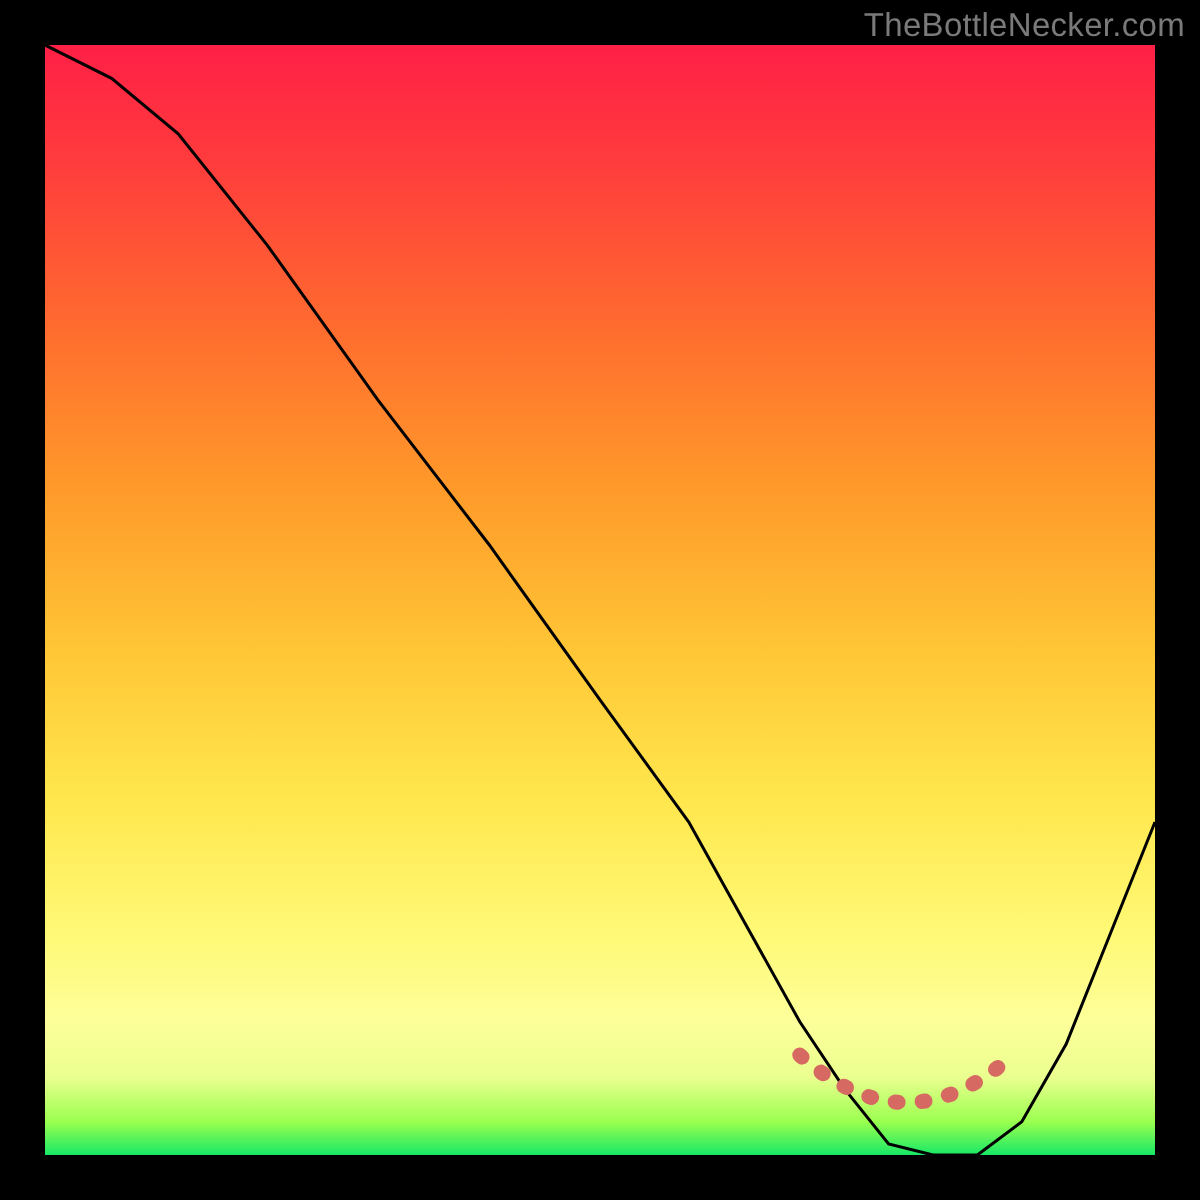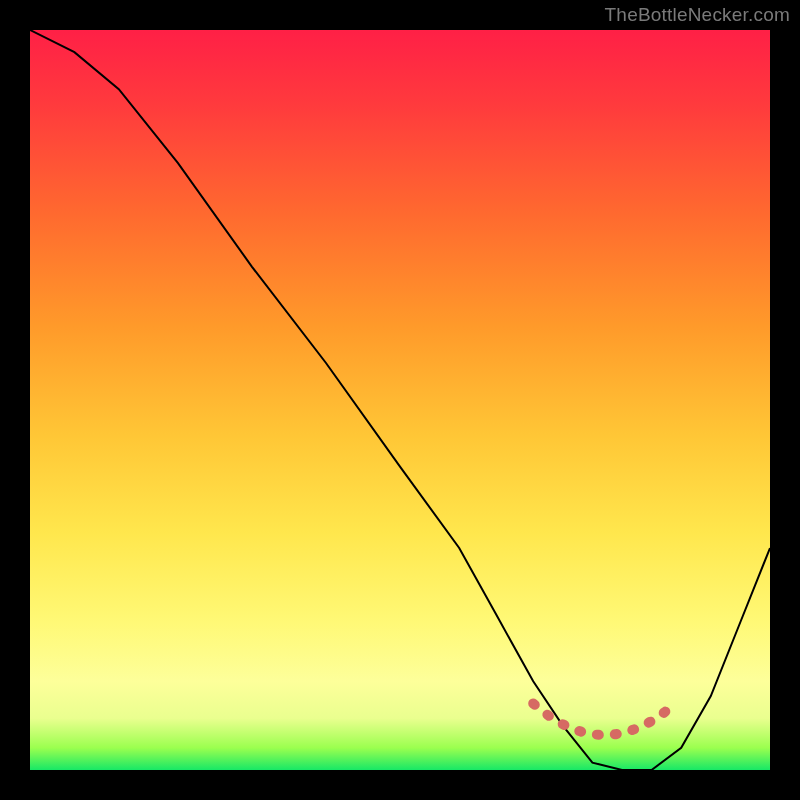--- a/index.html
+++ b/index.html
@@ -15,21 +15,21 @@
     position: relative;
     width: 800px;
     height: 800px;
     background: #000;
   }
   .watermark {
     position: absolute;
     top: 4px;
     right: 10px;
     color: #7a7a7a;
-    font-size: 19px;
+    font-size: 22px;
     font-weight: 500;
     letter-spacing: 0.2px;
     z-index: 20;
   }
   .plot-area {
     position: absolute;
     left: 30px;
     top: 30px;
     width: 740px;
     height: 740px;

